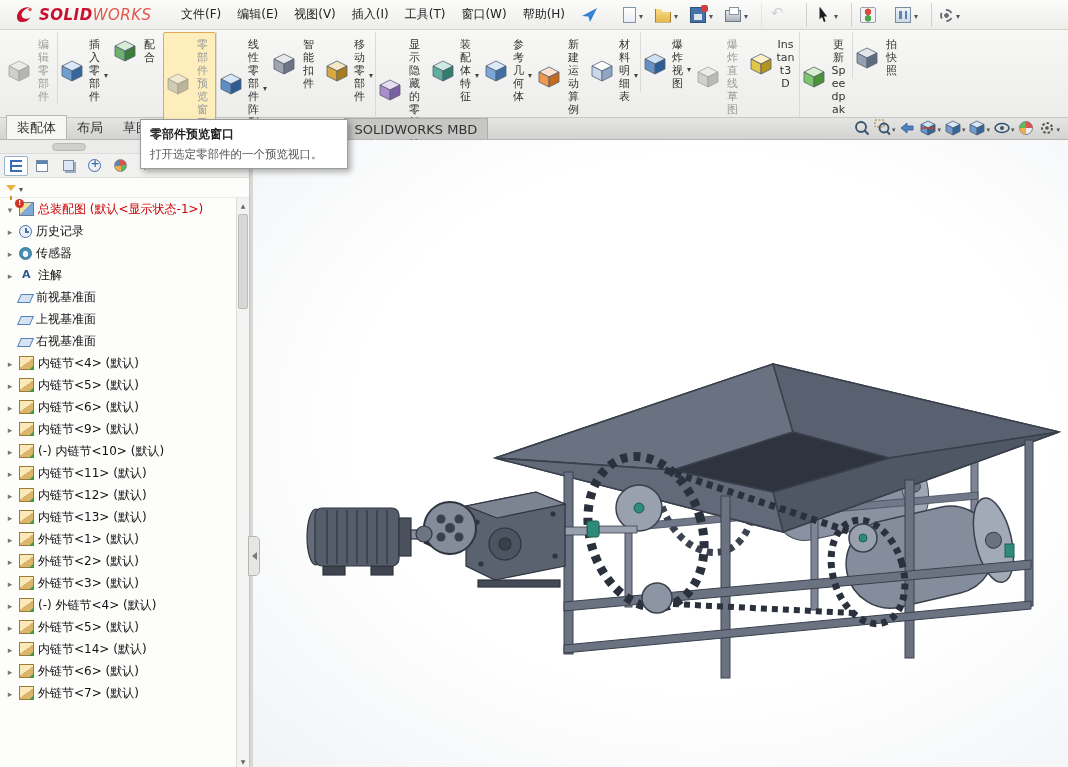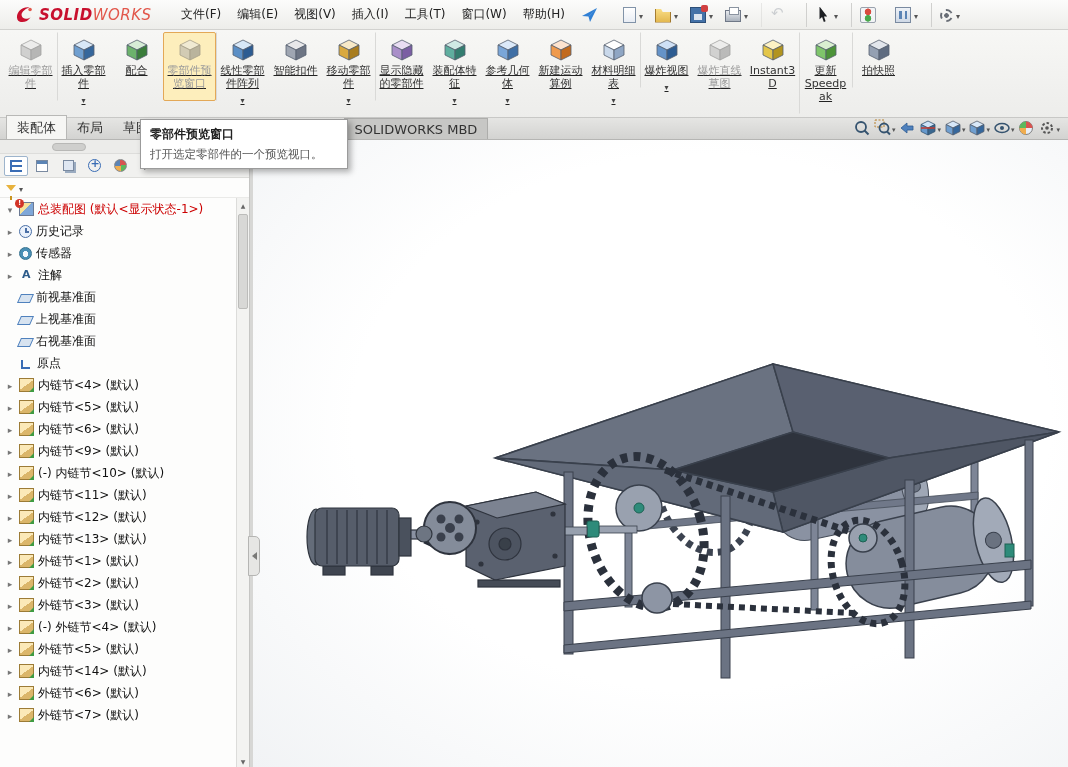--- a/index.html
+++ b/index.html
@@ -44,22 +44,22 @@
     background-image:radial-gradient(circle at 50% 27%,#d84b3f 0 3px,transparent 3.6px),
                      radial-gradient(circle at 50% 74%,#49a84c 0 3px,transparent 3.6px); }
   .i-display-pane-icon { background:linear-gradient(#eef2f7,#cfd9e6); border:1px solid #7a8aa0; }
   .i-display-pane-icon::after { content:""; position:absolute; inset:3px; background:repeating-linear-gradient(90deg,#5b84b5 0 3px,transparent 3px 6px); }
   .i-settings-gear-icon { width:13px; height:13px; margin-top:1px; border:2px dashed #696e76; border-radius:50%;
     background:radial-gradient(circle,#696e76 0 2px,transparent 2.6px); }
 
   
   .ribbon { height:88px; display:flex; align-items:flex-start; padding:2px 4px;
     background:linear-gradient(#f7f7f5,#ededeb); border-bottom:1px solid #c8c8c6; }
-  .rbtn { display:flex; flex-direction:column; align-items:center; gap:2px;
-    width:53px; flex:none; padding:5px 1px 1px; text-align:center; border-radius:2px; border:1px solid transparent;text-decoration:underline; }
+  .rbtn { display:flex; align-items:center; gap:2px;
+    width:53px; flex:none; padding:5px 1px 1px; text-align:center; border-radius:2px; border:1px solid transparent; }
   .rbtn.i-sep { border-left:1px solid #d9d9d7; border-radius:0; }
   .rbtn.i-hover { background:#fdeebc; border:1px solid #e3a857; }
   .ric { width:26px; height:24px; flex:none; }
   .rlabel { font-size:11px; line-height:13px; max-width:48px; color:#333; word-break:break-word; }
   .rbtn.i-off .rlabel { color:#9b9b9b; }
   .rbtn.i-off .ric { filter:grayscale(1); opacity:.55; }
   .rcaret { height:7px; }
   .rcaret::after { content:"▾"; font-size:8px; line-height:7px; color:#444; display:none; }
   .rbtn.i-dd .rcaret::after { display:inline; }
 
@@ -587,25 +587,20 @@
             <span class="tic i-plane"></span>
             <span class="tlabel">上视基准面</span>
           </div>
 
           <div class="trow i-n">
             <span class="twisty"></span>
             <span class="tic i-plane"></span>
             <span class="tlabel">右视基准面</span>
           </div>
 
-          <div class="trow i-n">
-            <span class="twisty"></span>
-            <span class="tic i-origin"></span>
-            <span class="tlabel">原点</span>
-          </div>
 
 
           <div class="trow i-y">
             <span class="twisty"></span>
             <span class="tic i-part"></span>
             <span class="tlabel">内链节&lt;4&gt; (默认)</span>
           </div>
 
           <div class="trow i-y">
             <span class="twisty"></span>

